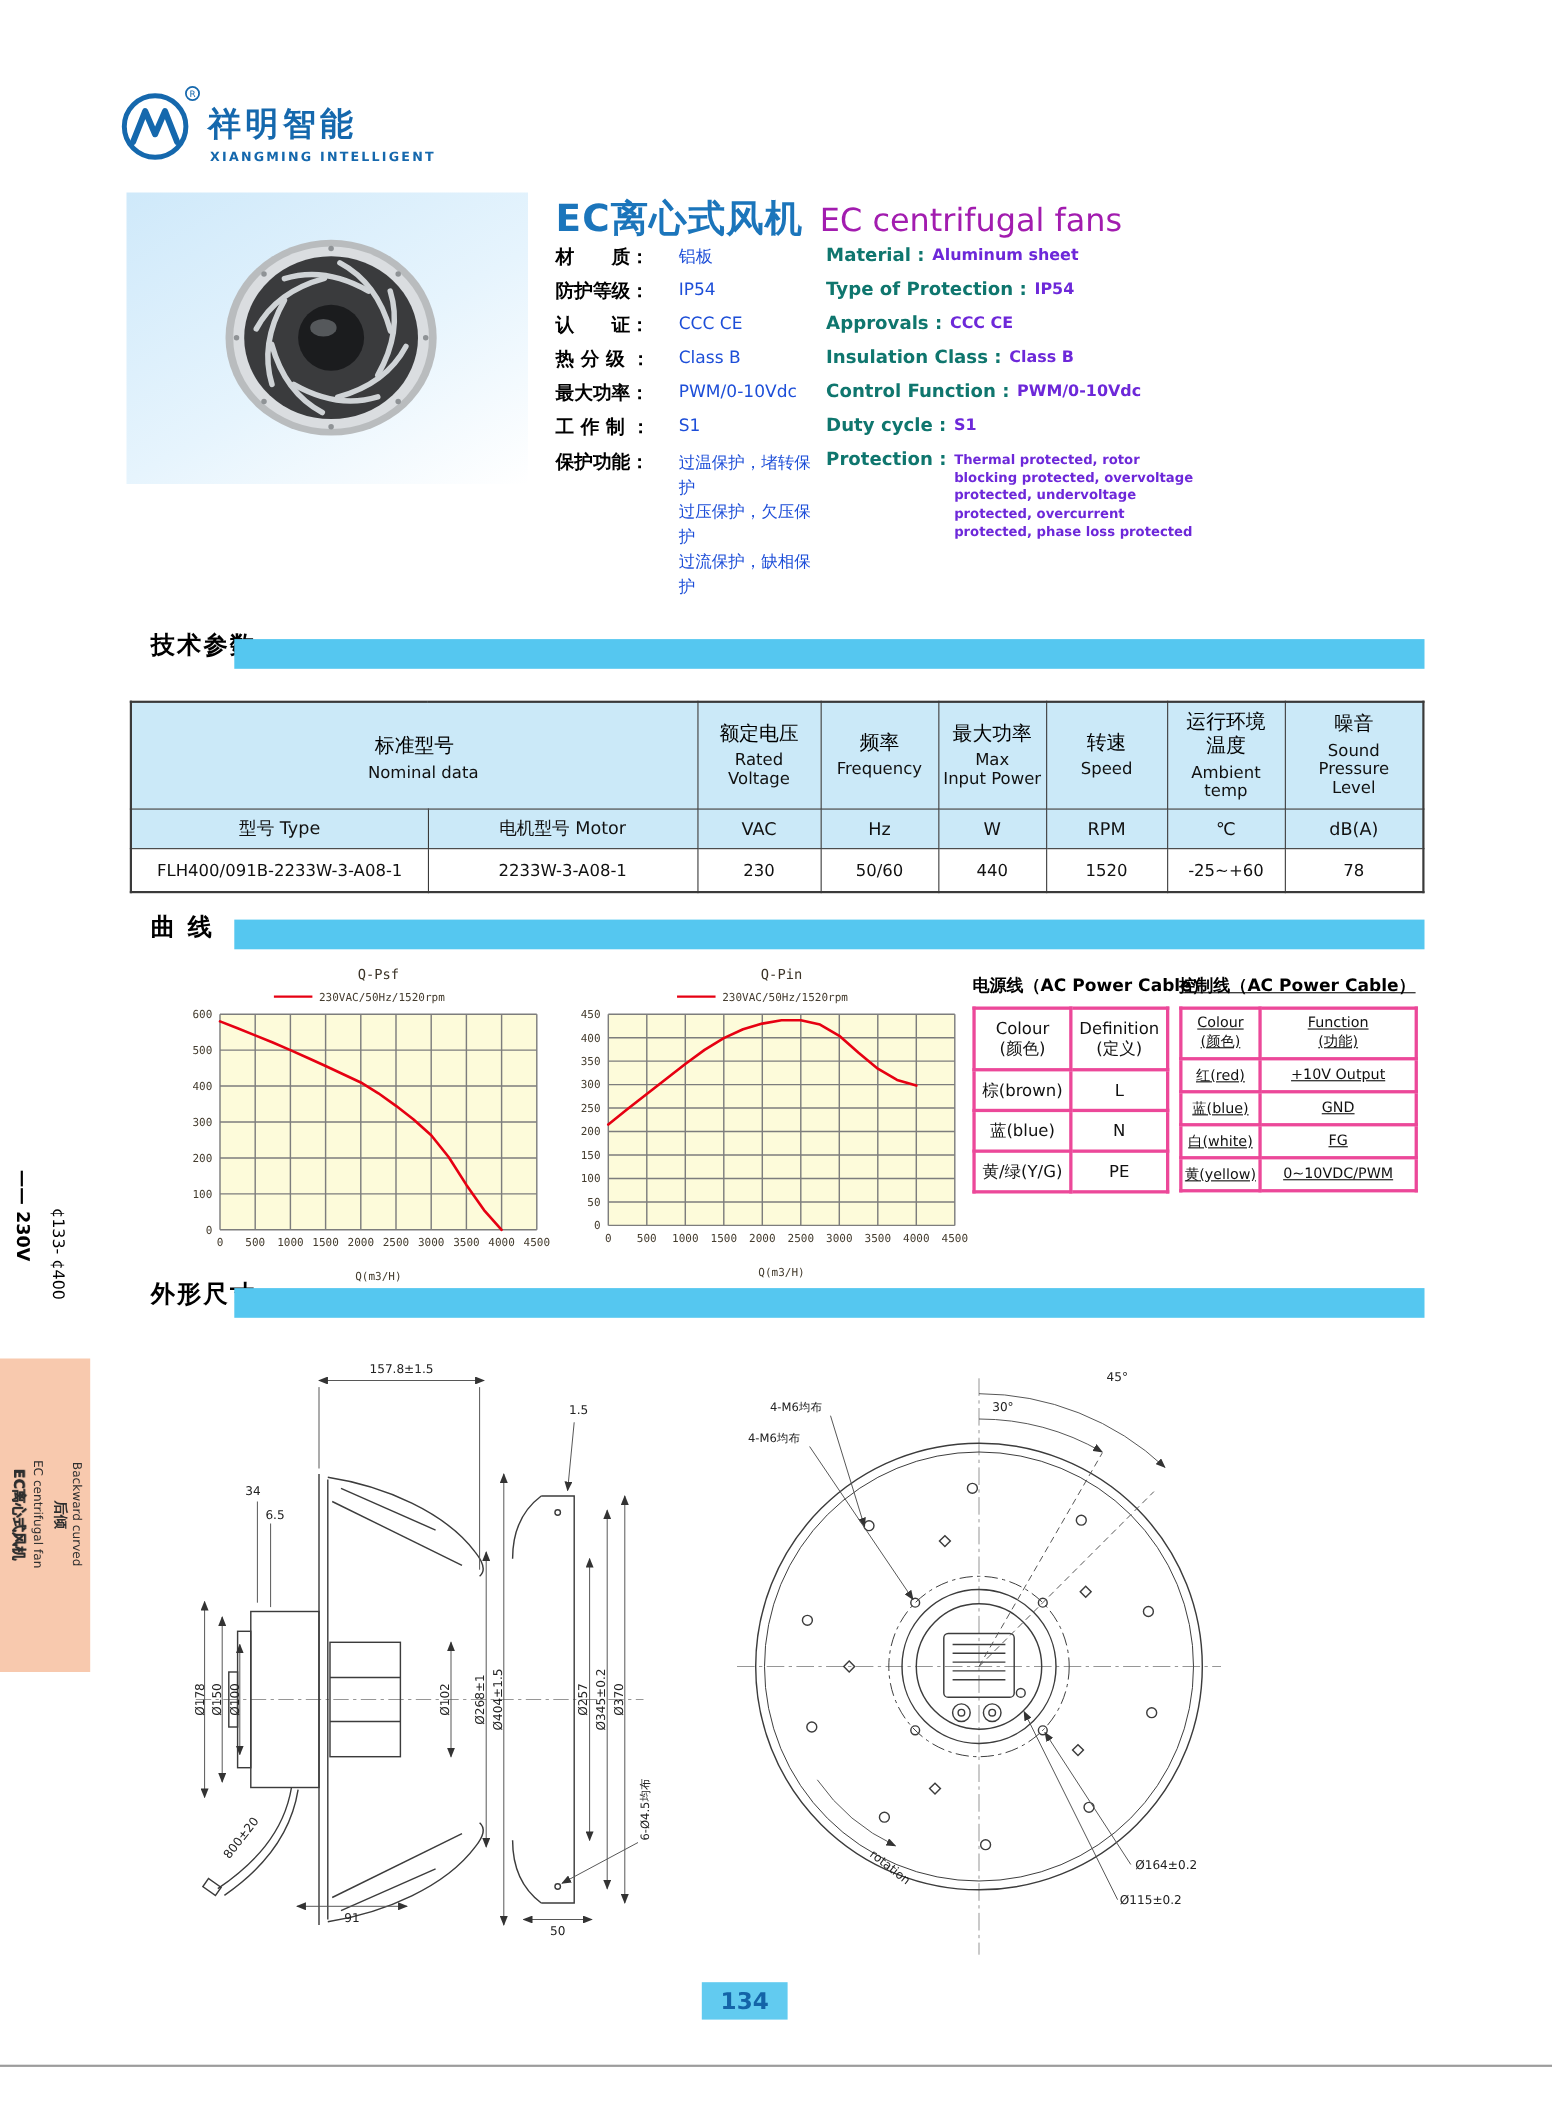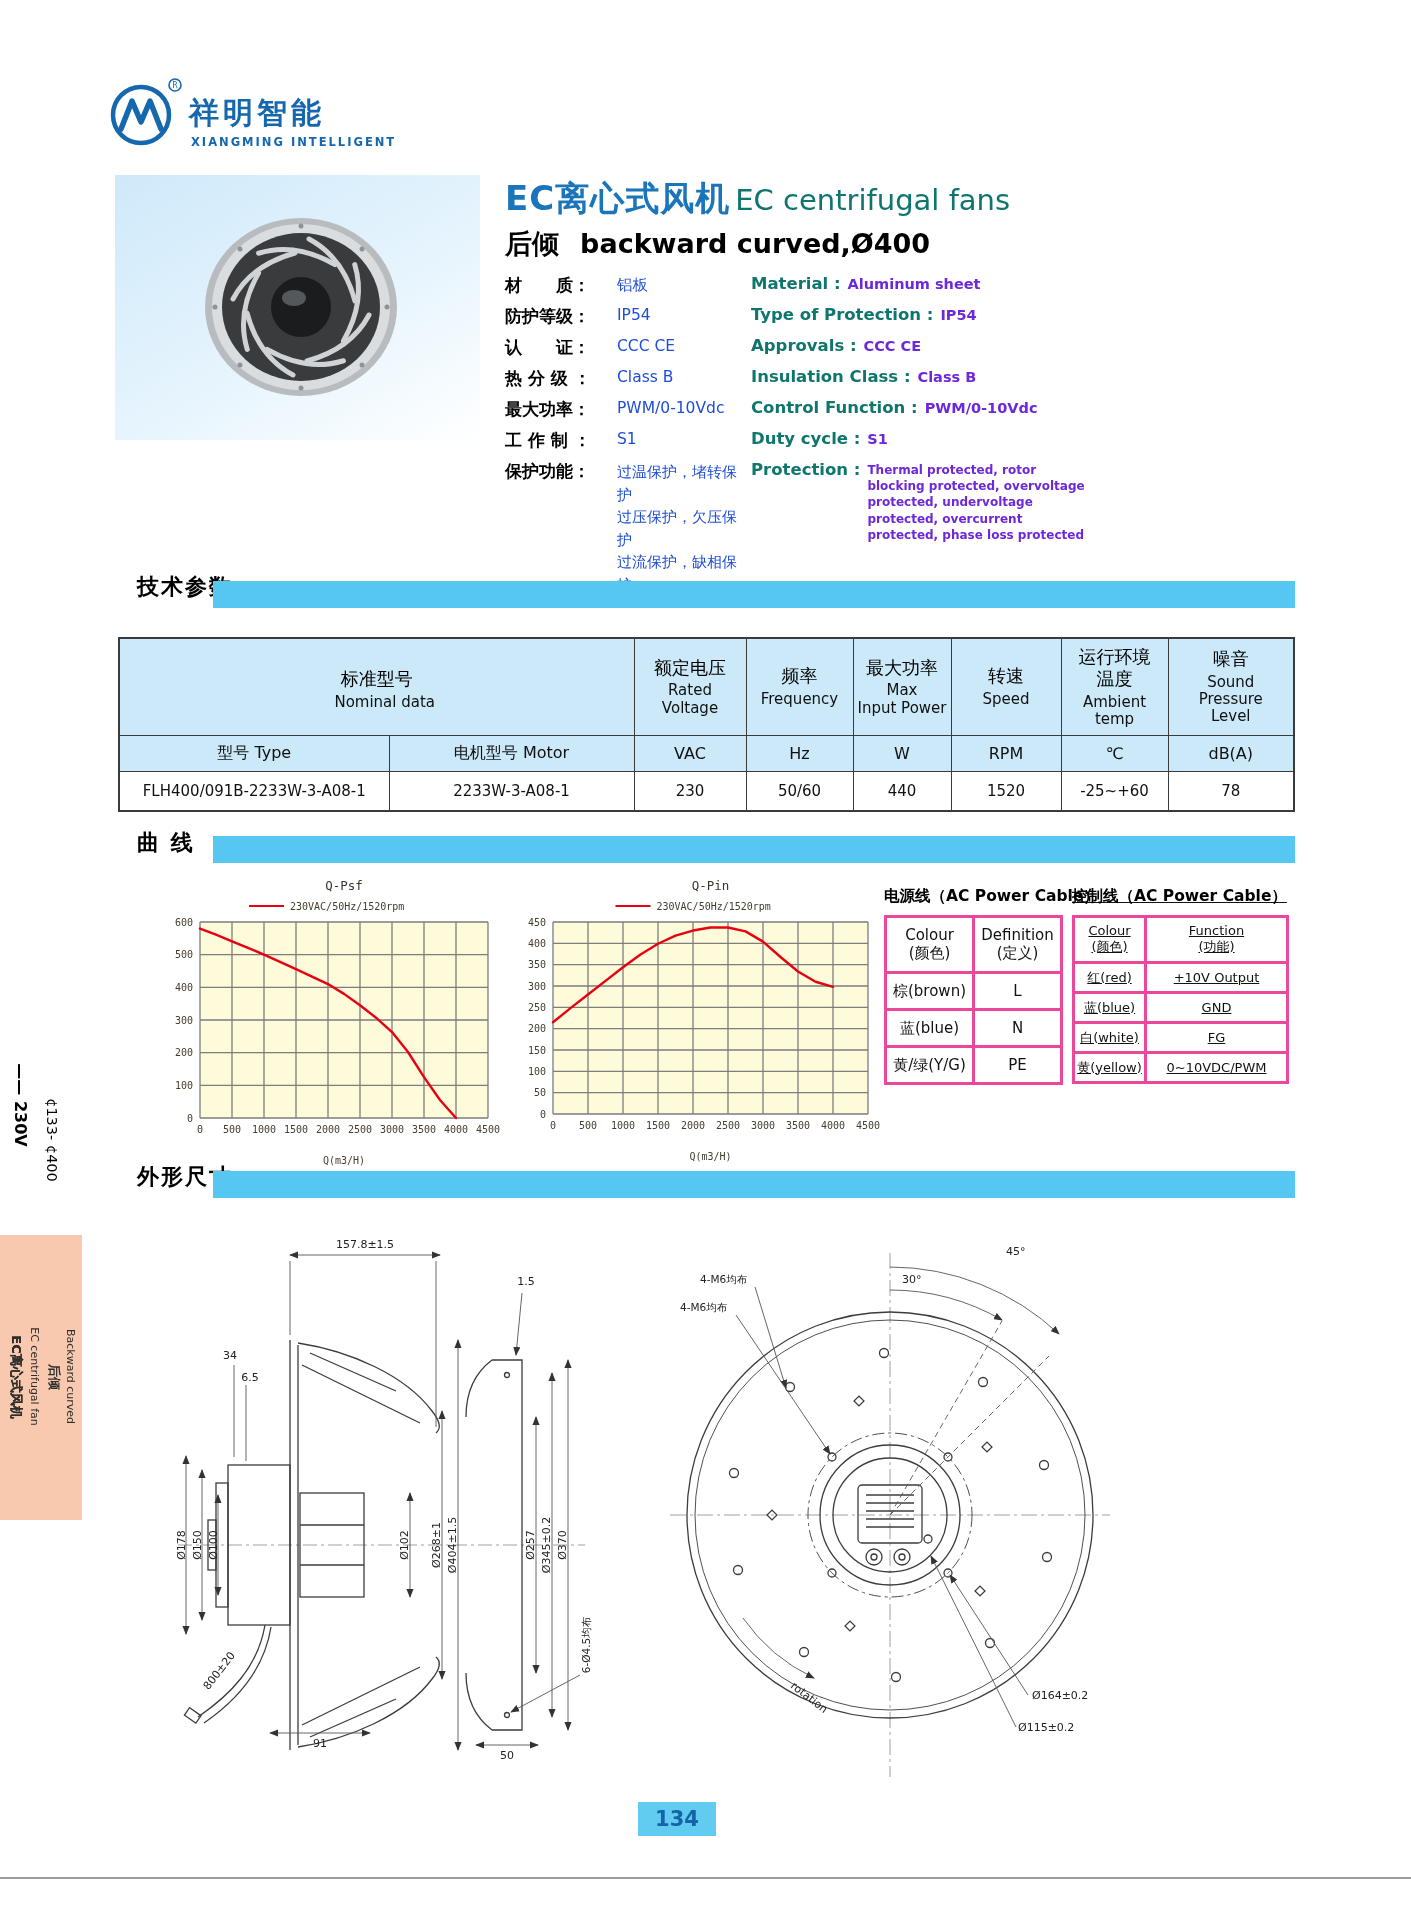--- a/index.html
+++ b/index.html
@@ -8,21 +8,21 @@
 .page{position:relative;width:1411px;height:1914px;background:#fff;overflow:hidden;}
 .abs{position:absolute;}
 
 .logo{position:absolute;left:105px;top:70px;width:320px;height:86px;}
 
 .photo{position:absolute;left:115px;top:175px;width:365px;height:265px;
 background:linear-gradient(150deg,#cfe9fa 0%,#e6f4fd 55%,#ffffff 100%);}
 
 .info{position:absolute;left:505px;top:176px;width:580px;}
 .t1-cn{font-size:34px;font-weight:bold;color:#1b75bb;letter-spacing:1px;}
-.t1-en{font-size:29px;color:#0f766e;margin-left:0;}
+.t1-en{font-size:29px;color:#a21caf;margin-left:10px;}
 .t2{margin-top:4px;margin-bottom:12px;}
 .t2-cn{font-size:27px;font-weight:bold;color:#000;}
 .t2-en{font-size:27px;font-weight:bold;color:#000;margin-left:16px;}
 .spec-row{display:flex;align-items:flex-start;min-height:31px;}
 .cn-label{width:112px;font-weight:bold;font-size:17px;color:#000;flex:none;}
 .cn-value{width:134px;font-size:15.5px;color:#1d4ed8;flex:none;padding-top:1px;}
 .en-label{font-weight:bold;font-size:16.5px;color:#0f766e;margin-right:7px;flex:none;}
 .en-value{font-size:14.5px;color:#6d28d9;padding-top:2px;font-weight:bold;}
 .spec-row.protect .cn-value{white-space:pre-line;font-size:15px;line-height:1.5;}
 .spec-row.protect .en-value{font-size:12px;line-height:1.35;width:232px;white-space:normal;}
@@ -126,24 +126,20 @@
         <circle r="30" fill="#1b1c1e"></circle>
         <ellipse cx="-7" cy="-9" rx="12" ry="8" fill="#55585b"></ellipse>
       </g>
     </svg>
   </div>
 
   <div class="info">
     <div>
       <span class="t1-cn">EC离心式风机</span>
       <span class="t1-en">EC centrifugal fans</span>
-    </div>
-    <div class="t2">
-      <span class="t2-cn">后倾</span>
-      <span class="t2-en">backward curved,Ø400</span>
     </div>
     <div id="spec-rows">
         <div class="spec-row">
           <div class="cn-label">材　　质：</div>
           <div class="cn-value">铝板</div>
           <div class="en-label">Material :</div>
           <div class="en-value">Aluminum sheet</div>
         </div>
         <div class="spec-row">
           <div class="cn-label">防护等级：</div>

